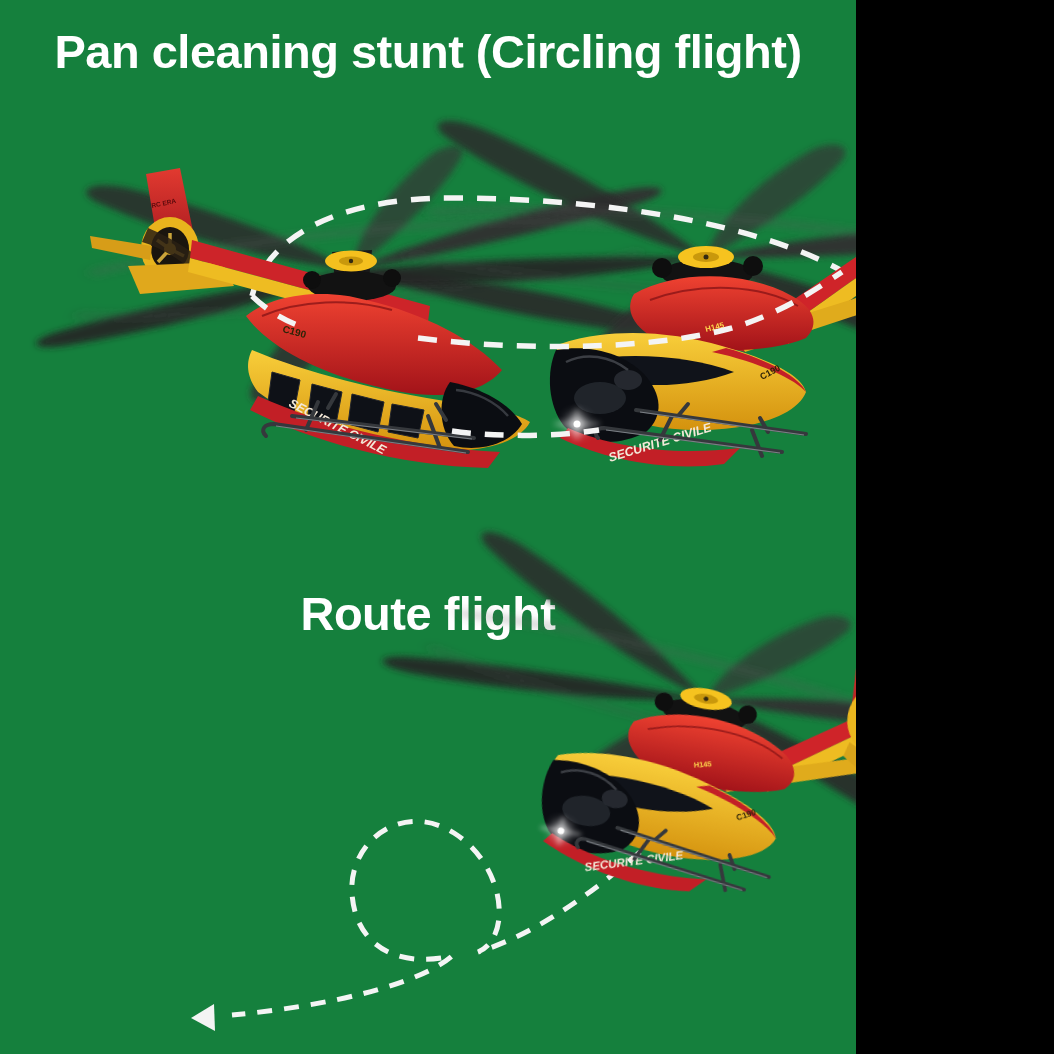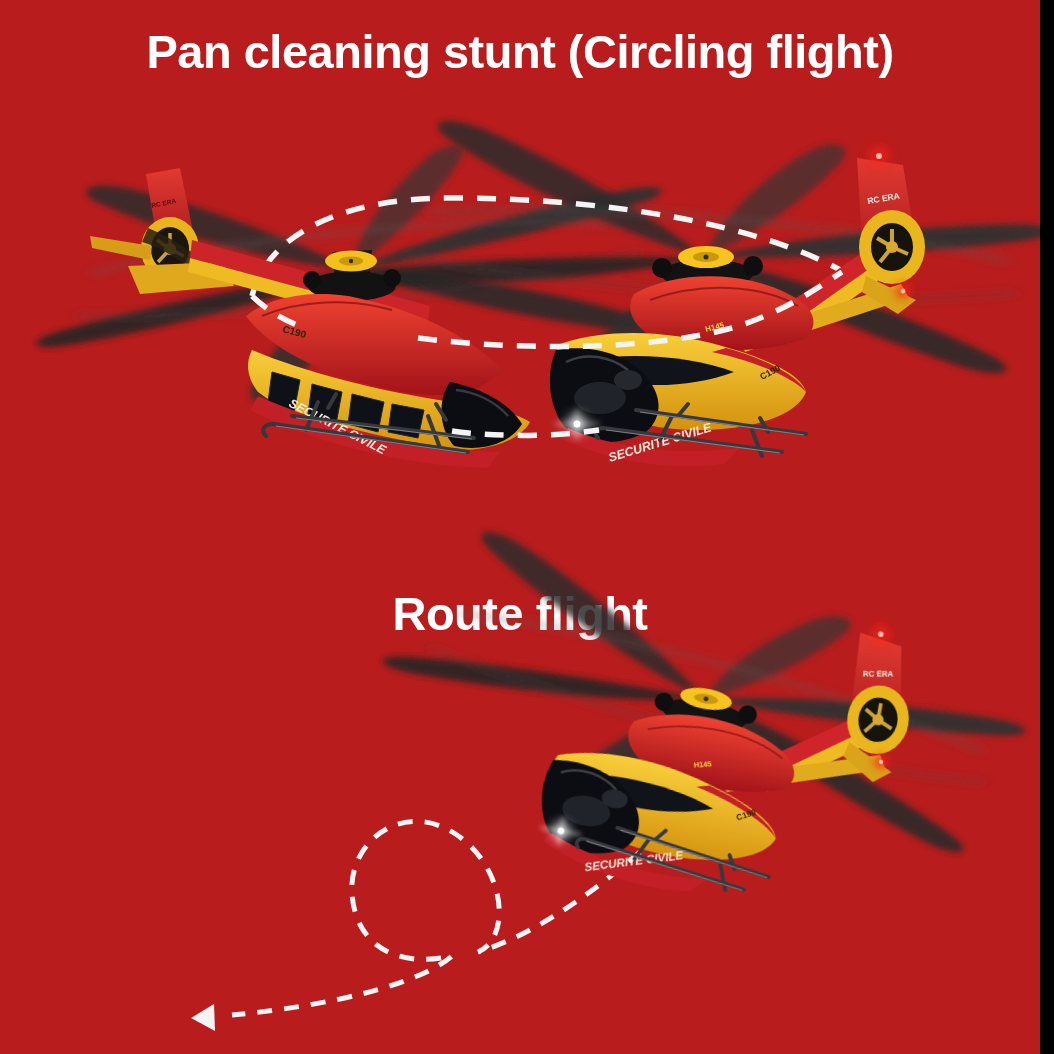--- a/index.html
+++ b/index.html
@@ -1,16 +1,16 @@
 <!DOCTYPE html>
 <html><head>
 <meta charset="utf-8">
 <style>
   html,body{margin:0;padding:0;background:#000;}
-  .canvas{position:relative;width:1040px;height:1054px;background:#b91c1c;overflow:hidden;
+  .canvas{position:relative;width:856px;height:1054px;background:#15803d;overflow:hidden;
           font-family:"Liberation Sans",sans-serif;}
   .title{position:absolute;left:0;width:100%;text-align:center;color:#fff;
          font-weight:700;font-size:47px;line-height:1;letter-spacing:-0.5px;}
   .title-top{top:28px;}
   .title-route{top:590px;}
   svg.scene{position:absolute;left:0;top:0;}
   text.livery{font-family:"Liberation Sans",sans-serif;font-weight:700;font-style:italic;}
   text.mark{font-family:"Liberation Sans",sans-serif;font-weight:700;}
 </style>
 </head>

